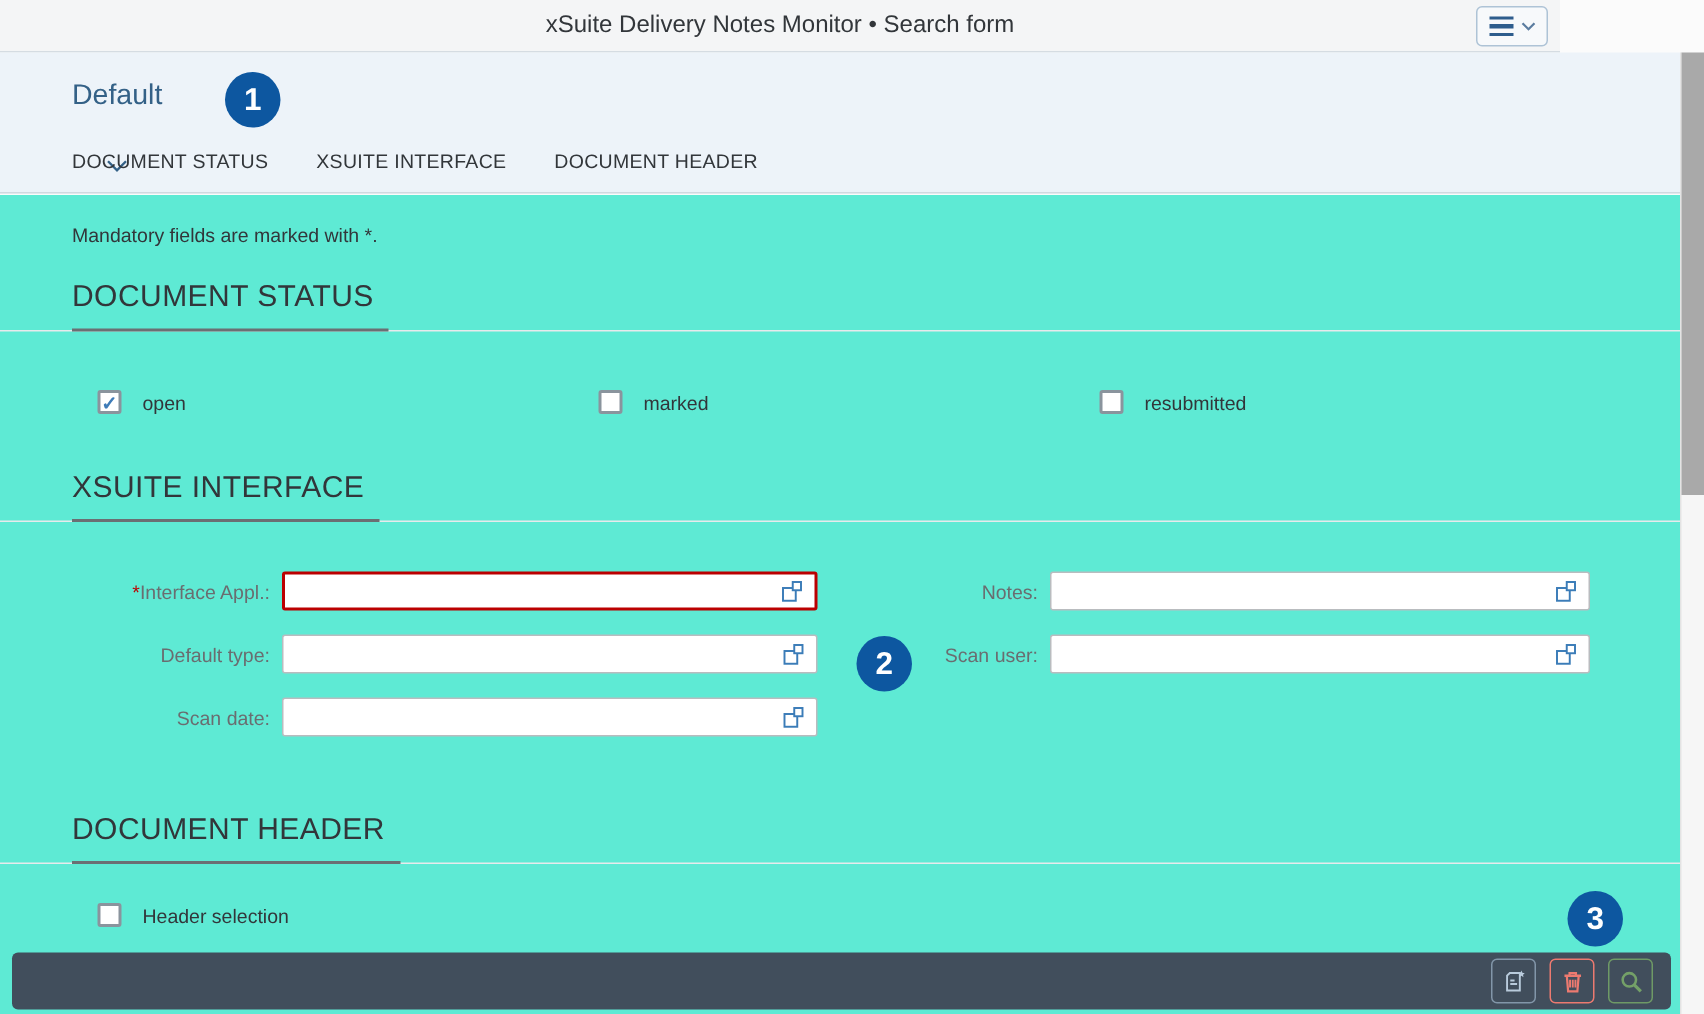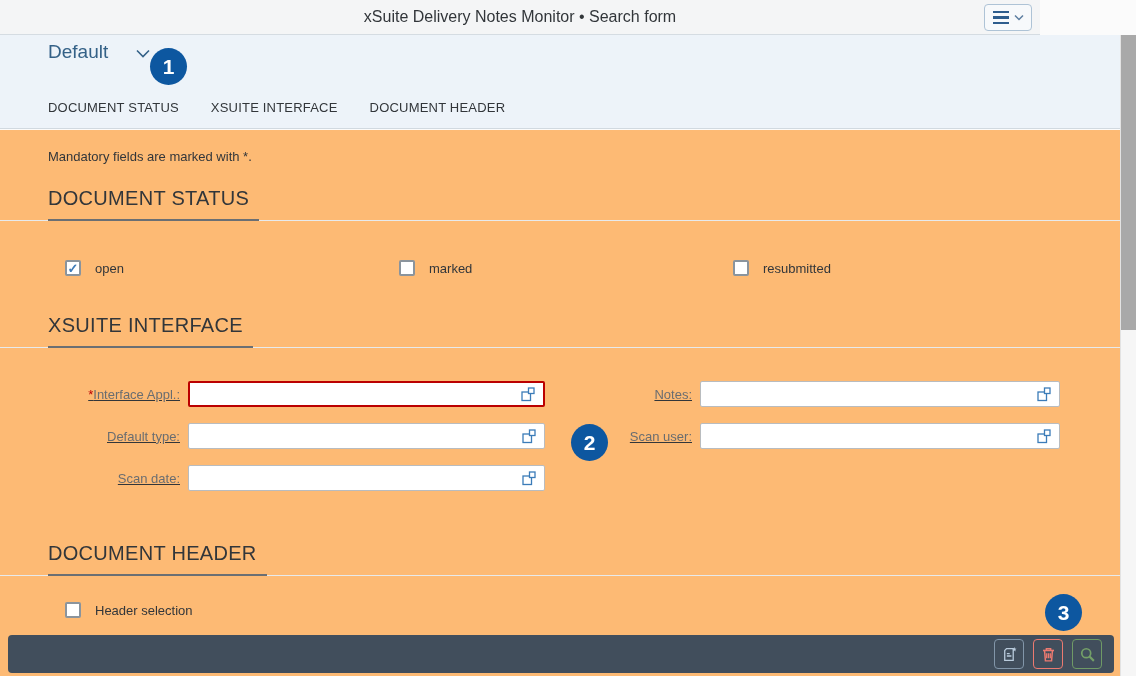--- a/index.html
+++ b/index.html
@@ -24,30 +24,30 @@
     display:flex; align-items:center; justify-content:center; gap:5px; cursor:pointer;
   }
   .hamburger{ display:flex; flex-direction:column; gap:3px; }
   .hamburger span{ width:16px; height:2.5px; background:#2e5d8d; }
 
   
   .filter-bar{
     position:absolute; top:35px; left:0; width:1120px; height:94px;
     background:#edf3f9; border-bottom:1px solid #d1d9e0;
   }
-  .variant-row{ position:absolute; top:6px; left:48px; display:flex; align-items:center; gap:28px; cursor:pointer; }
+  .variant-row{ position:absolute; top:18px; left:48px; display:flex; align-items:center; gap:28px; cursor:pointer;flex-direction:column; }
   .variant-title{ font-size:19px; color:#346187; }
   .variant-chevron{ margin-top:3px; }
 
   .tabs{ position:absolute; left:48px; bottom:0; display:flex; gap:32px; }
   .tab{ font-size:13px; color:#32363a; padding:8px 0 10px 0; border-bottom:3px solid transparent; cursor:pointer; letter-spacing:.2px;}
   .tab.active{ border-bottom-color:#4178ab; }
 
   
-  .content{ position:absolute; top:130px; left:0; width:1120px; bottom:0; background:#fdba74; }
+  .content{ position:absolute; top:130px; left:0; width:1120px; bottom:0; background:#5eead4; }
   .note{ margin:19px 0 0 48px; font-size:13px; color:#32363a; }
 
   .section-head{ border-bottom:1px solid #e7eaec; padding-left:48px; }
   .section-head h2{
     display:inline-block; font-size:20px; font-weight:400; color:#32363a;
     letter-spacing:.3px; padding:0 10px 9px 0; border-bottom:2px solid #6b6f73;
     margin-bottom:-1px;
   }
   .sh-status{ margin-top:23px; }
   .sh-xsuite{ margin-top:37px; }
@@ -59,21 +59,21 @@
   .cb-box{
     width:16px; height:16px; border:2px solid #8a949d; border-radius:2px; background:#fff;
     display:flex; align-items:center; justify-content:center;
   }
   .cb-box .tick{ display:none; color:#3f7cb8; font-size:13px; font-weight:bold; line-height:1; }
   .cb-box.checked .tick{ display:block; }
   .cb-label{ font-size:13px; color:#32363a; }
   .cb-single{ margin:25px 0 0 65px; }
 
   
-  .form{ margin-top:33px; display:flex;text-decoration:underline; }
+  .form{ margin-top:33px; display:flex; }
   .fcol-left{ width:560px; }
   .fcol-right{ width:560px; }
   .frow{ display:flex; align-items:center; margin-bottom:16px; height:26px; }
   .flabel{ width:132px; margin-left:48px; text-align:right; font-size:13px; color:#6a6d70; }
   .fcol-right .flabel{ width:132px; margin-left:0; }
   .req{ color:#bb0000; }
   .finput{
     margin-left:8px; width:357px; height:26px; background:#fff;
     border:1px solid #b9bcbf; border-radius:2px;
     display:flex; align-items:center; padding:0 6px 0 8px;

